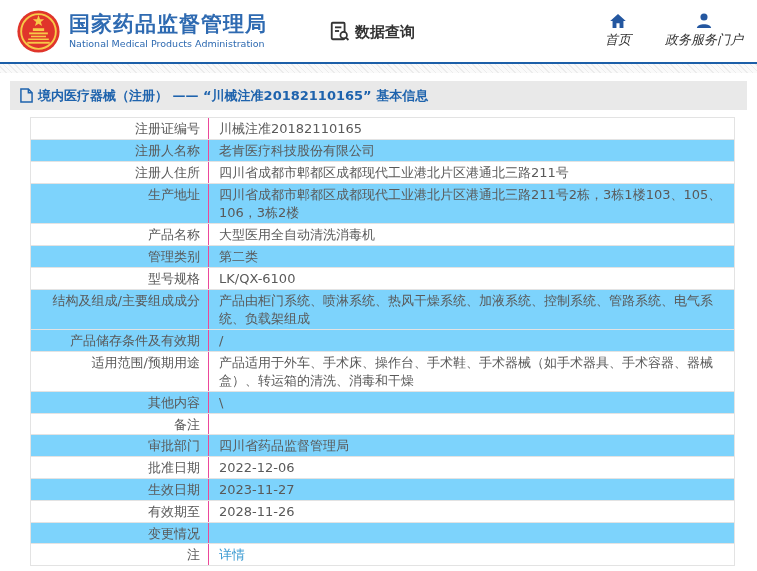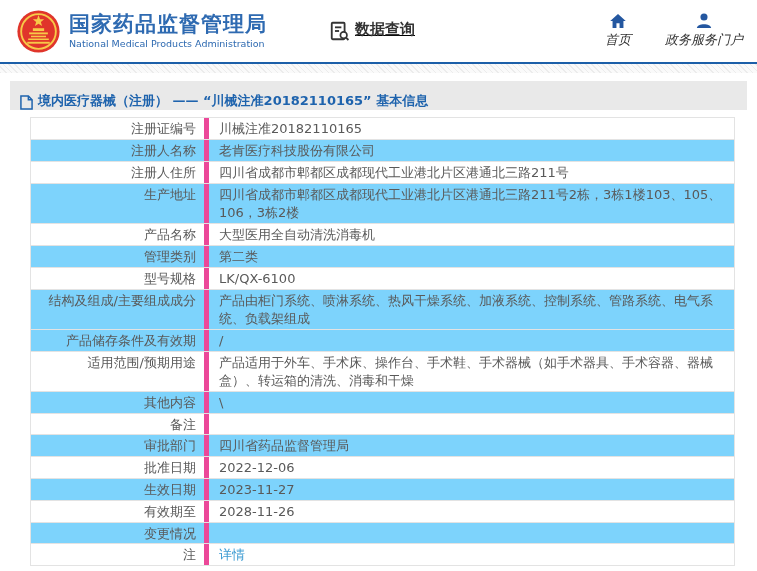--- a/index.html
+++ b/index.html
@@ -6,39 +6,39 @@
   body { font-family:"DejaVu Sans","Liberation Sans",sans-serif; background:#fff; }
   .page { width:757px; height:571px; background:#fff; overflow:hidden; position:relative; }
 
   
   .site-header { height:62px; display:flex; align-items:center; padding:0 14px 0 16px; }
   .logo { display:flex; align-items:center; cursor:pointer; }
   .emblem { width:45px; height:45px; flex-shrink:0; }
   .logo-text { margin-left:8px; }
   .org-cn { font-size:21px; font-weight:bold; color:#2e6ab1; letter-spacing:1px; line-height:25px; }
   .org-en { font-size:9.5px; color:#2e6ab1; line-height:13px; }
-  .nav-dataquery { display:flex; align-items:flex-start; margin-left:62px; cursor:pointer;text-decoration:underline; }
+  .nav-dataquery { display:flex; align-items:flex-end; margin-left:62px; cursor:pointer; }
   .nav-dataquery .dq-label { font-size:15px; color:#333; font-weight:bold; margin-left:4px; }
   .header-right { margin-left:auto; display:flex; align-items:center; gap:34px; }
   .hnav { display:flex; flex-direction:column; align-items:center; cursor:pointer;font-style:italic; }
   .hnav .hnav-label { font-size:13px; color:#333; margin-top:3px; }
 
   .blue-line { height:2px; background:#1c5fa8; }
   .hatch { height:9px; background:repeating-linear-gradient(45deg,#ececec 0 1px,#fafafa 1px 4px); }
 
   
   .content { margin:8px 10px 0 10px; }
-  .breadcrumb { height:29px; background:#e9e9e9; display:flex; align-items:flex-end; padding-left:10px; }
+  .breadcrumb { height:29px; background:#e9e9e9; display:flex; align-items:center; padding-left:10px; }
   .breadcrumb .bc-text { font-size:13px; font-weight:bold; color:#1e63ad; margin-left:5px; }
 
   .info-table { margin:7px 12px 0 20px; border:1px solid #e3e3e3; border-bottom:none; }
   .row { display:flex; border-bottom:1px solid #e3e3e3; min-height:20px; background:#fff; }
   .row.alt { background:#7dd3fc; }
   .cell-label { width:178px; flex-shrink:0; text-align:right; padding:2px 8px 1px 0;
-                font-size:13px; line-height:17px; color:#595959; border-right:5px solid #ec4899;
+                font-size:13px; line-height:17px; color:#595959; border-right:1px solid #ec4899;
                 display:flex; justify-content:flex-end; align-items:flex-start; }
   .cell-value { flex:1; padding:2px 8px 1px 10px; font-size:13px; line-height:18px; color:#595959; }
   .cell-value a { color:#3a9ad2; text-decoration:none; }
 </style>
 </head>
 <body>
 
 <div class="page">
 
   <header class="site-header">

